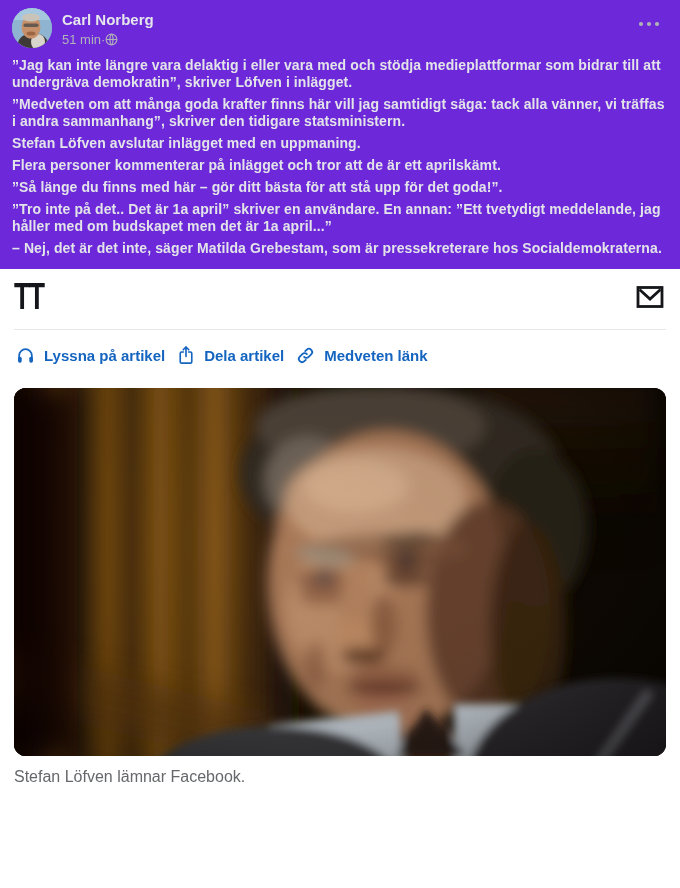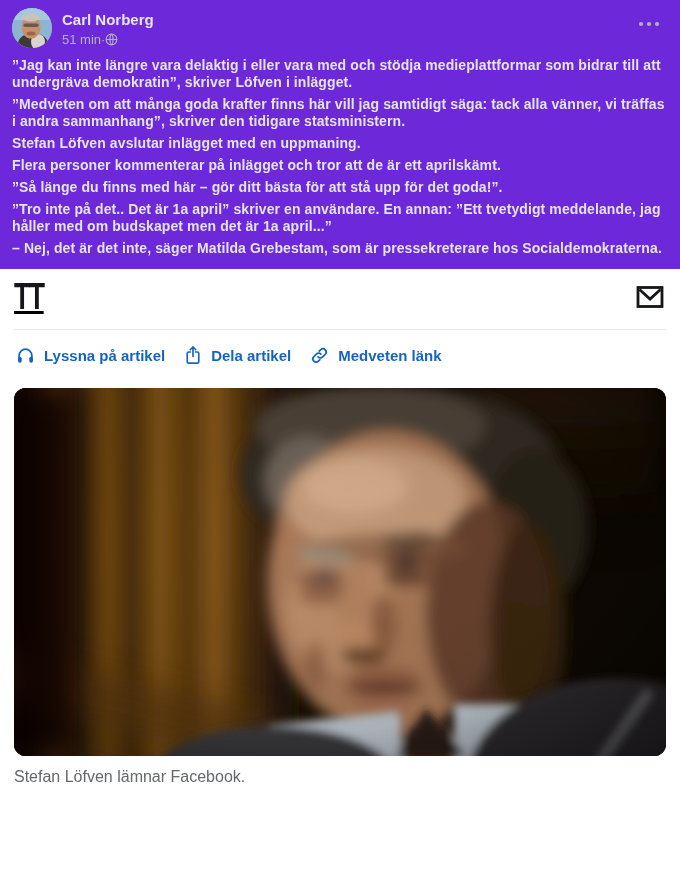--- a/index.html
+++ b/index.html
@@ -32,32 +32,32 @@
     color:#e2e4e9; font-size:14px; line-height:17px; margin:0 0 5px;
     letter-spacing:.1px;
     font-weight:bold;
   }
   .post-body p:last-child { margin-bottom:2px; }
 
   
   .article { background:#ffffff; }
   .article-header {
     display:flex; justify-content:space-between; align-items:center;
-    padding:11px 16px 7px 14px; height:52px;text-decoration:underline;
+    padding:11px 16px 7px 14px; height:52px;
   }
   .tt-logo {
     font-size:37px; font-weight:900; color:#14161a; letter-spacing:-2px;
     transform:scaleX(.72); transform-origin:left center; display:inline-block;
     line-height:32px;
   }
   .envelope-btn { border:none; background:transparent; padding:0; cursor:pointer; line-height:0; }
 
   .divider { height:1px; background:#e7e8ea; margin:8px 14px 0; }
 
-  .actions { display:flex; align-items:center; gap:19px; padding:15px 16px 14px; }
+  .actions { display:flex; align-items:center; gap:12px; padding:15px 16px 14px; }
   .action {
     display:flex; align-items:center; gap:9px; border:none; background:transparent;
     color:#1565c0; font-family:"Liberation Sans", sans-serif;
     font-size:15px; font-weight:700; padding:0; cursor:pointer;
   }
   .action svg { flex:0 0 auto; }
 
   .photo {
     margin:9px 14px 0; height:368px; border-radius:12px; overflow:hidden;
     background:#0d0803;

